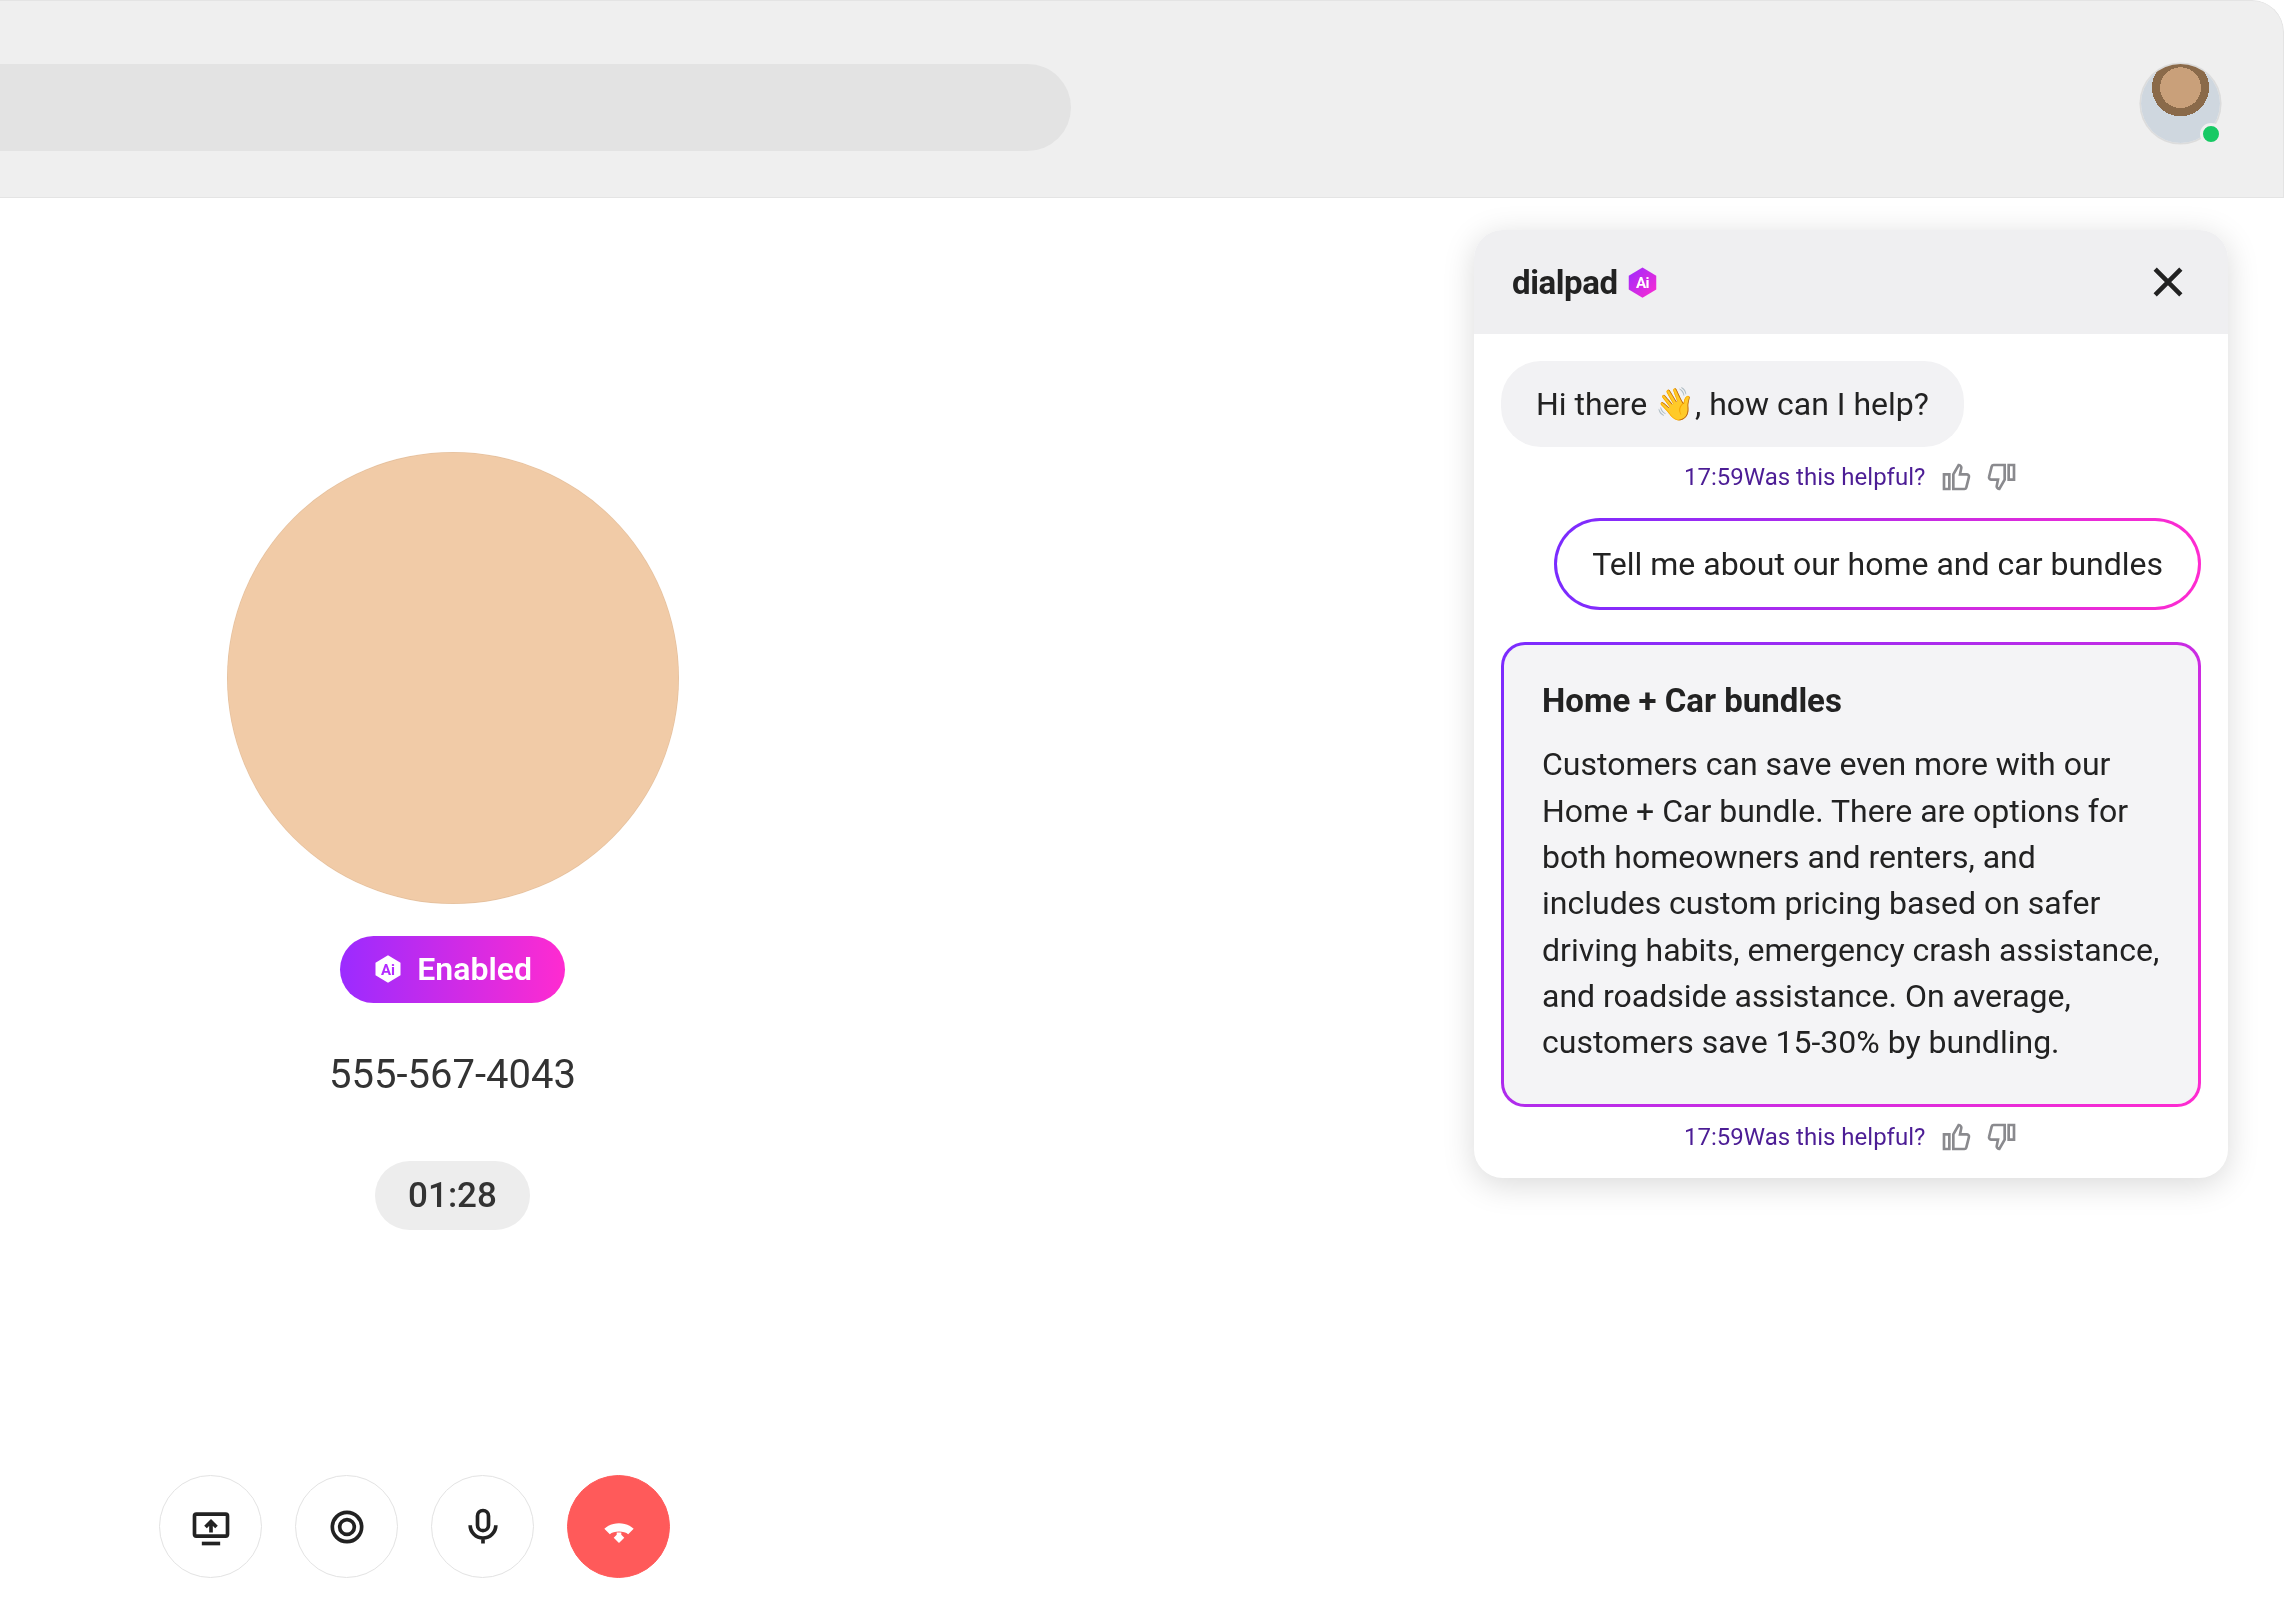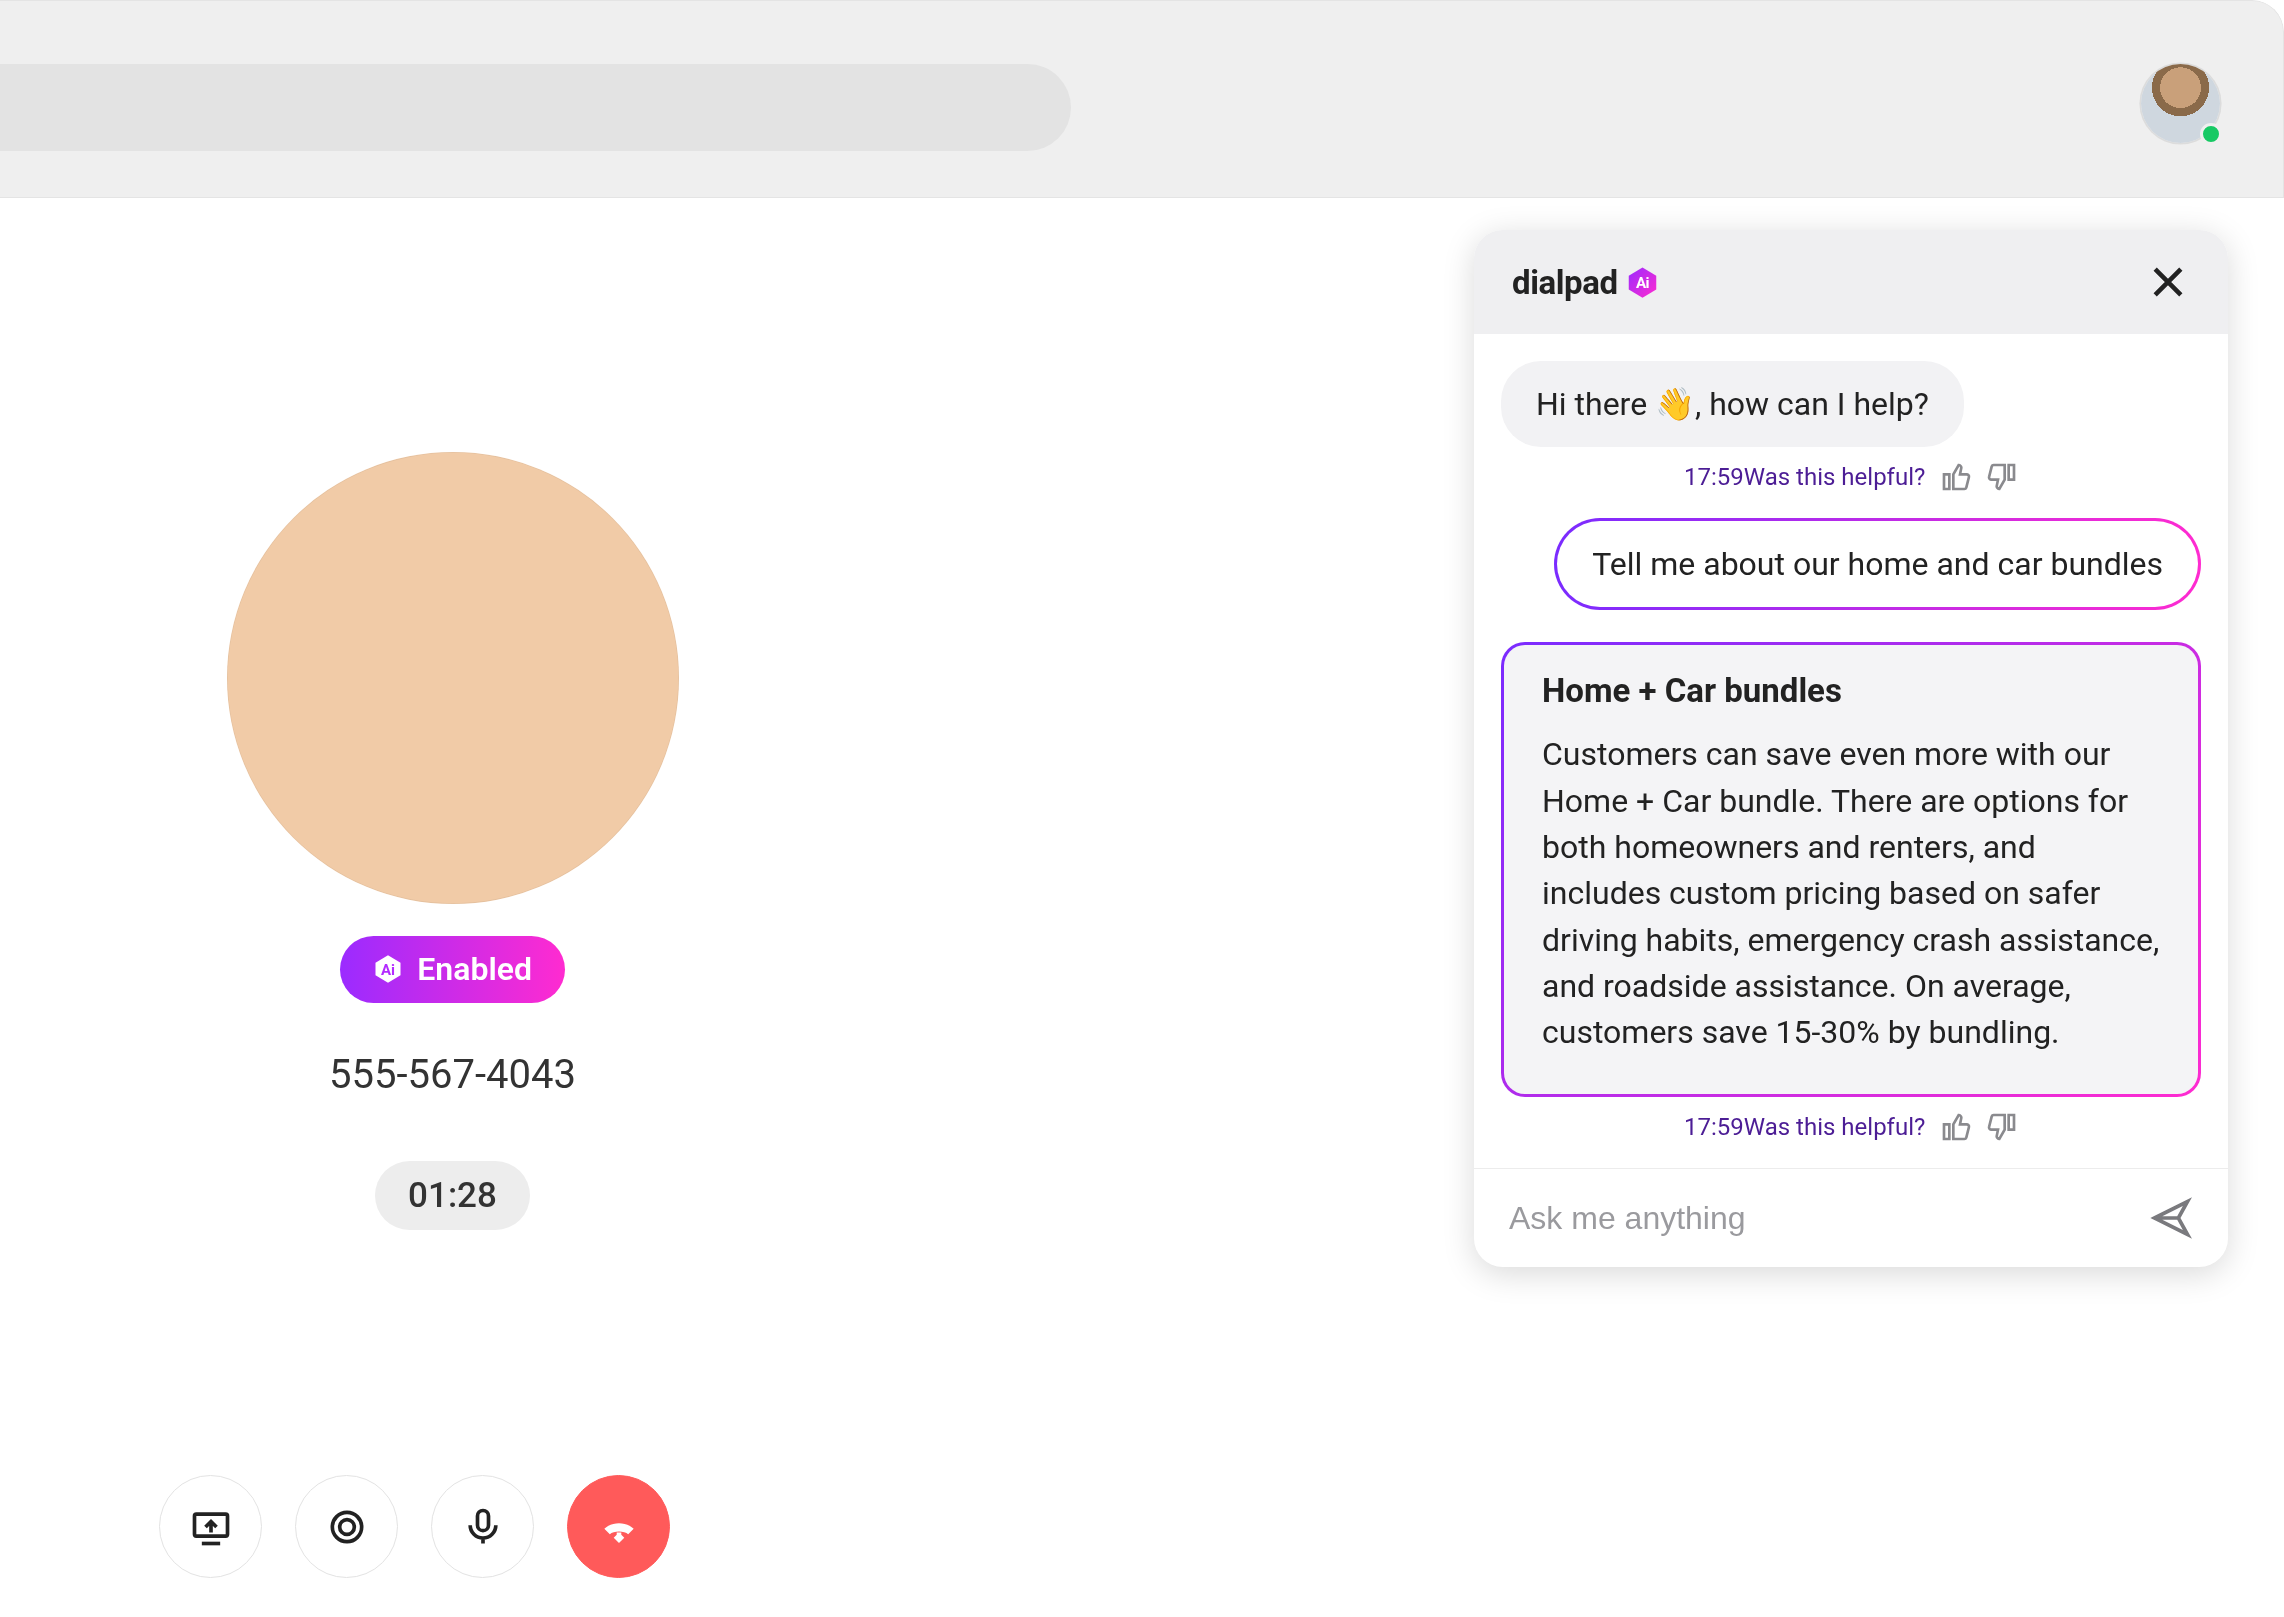--- a/index.html
+++ b/index.html
@@ -221,21 +221,21 @@
     display: block;
     width: fit-content;
     max-width: 650px;
     margin-bottom: 32px;
   }
   .msg-answer {
     border: 3.2px solid transparent;
     border-radius: 24px;
     background: linear-gradient(#f4f4f6,#f4f4f6) padding-box,
                 linear-gradient(135deg,#7a2bff,#ff2bd0) border-box;
-    padding: 22px 38px 38px 38px;
+    padding: 32px 38px 38px 38px;
     font-size: 32px;
     color: #222;
     line-height: 1.45;
   }
   .msg-answer .atitle {
     font-weight: 700;
     font-size: 33px;
     margin-bottom: 16px;
   }
   .panel-input {
@@ -369,23 +369,17 @@
             <svg class="thumb" viewBox="0 0 24 24" fill="none" stroke="currentColor" stroke-width="2">
               <path d="M7 10v11H3V10h4zm3 11V10l4-7c1 0 2 1 2 2l-1 5h5c1 0 2 1 1.7 2l-2 8c-.2.6-.8 1-1.4 1H10z"></path>
             </svg>
             <svg class="thumb" viewBox="0 0 24 24" fill="none" stroke="currentColor" stroke-width="2">
               <path d="M17 14V3h4v11h-4zm-3-11v11l-4 7c-1 0-2-1-2-2l1-5H4c-1 0-2-1-1.7-2l2-8C4.5 3.4 5.1 3 5.7 3H14z"></path>
             </svg>
           </div>
         </div>
       </div>
 
-      <div class="panel-input">
-        <input type="text" placeholder="Ask me anything" style="">
-        <svg class="send" viewBox="0 0 24 24" fill="none" stroke="currentColor" stroke-width="2">
-          <path d="M3 12l18-9-5 9 5 9-18-9zm0 0h13"></path>
-        </svg>
-      </div>
     </div>
 
   </div>
 </div>
 
 
 </body></html>

